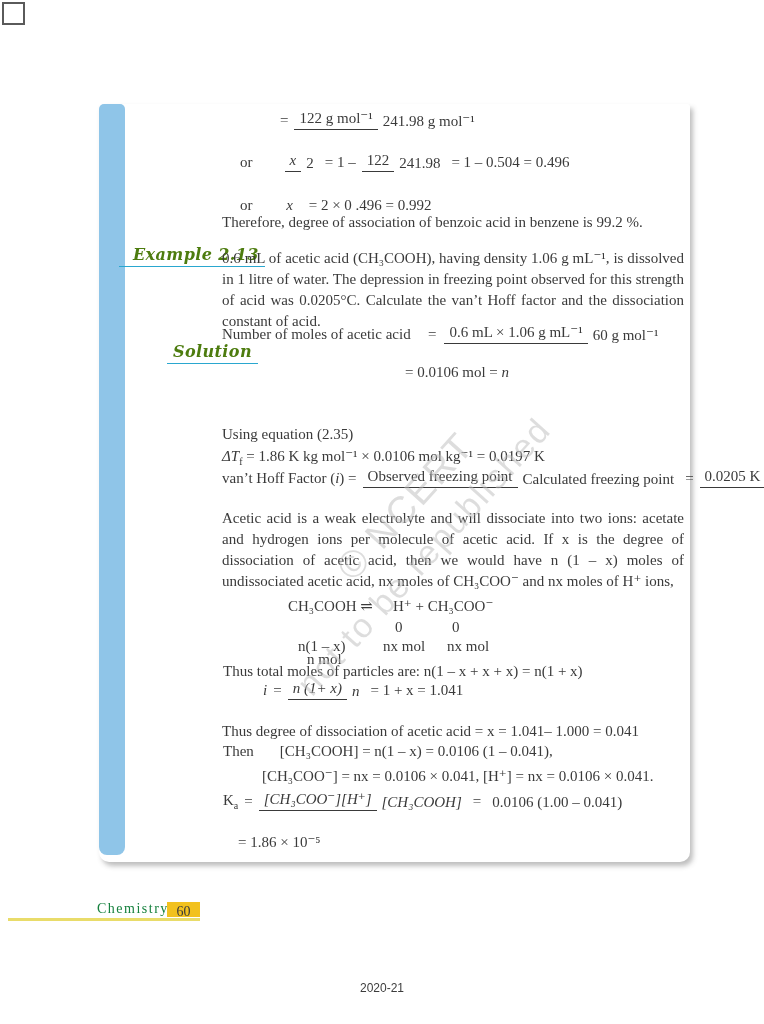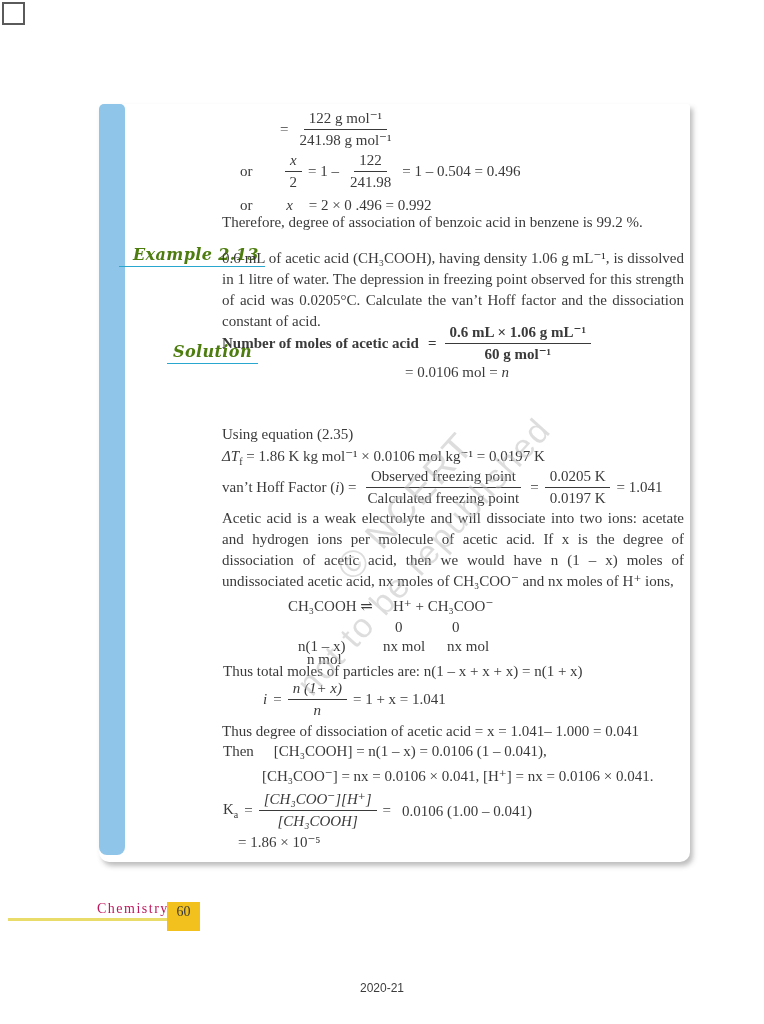--- a/index.html
+++ b/index.html
@@ -16,45 +16,45 @@
     background:#ffffff; border-radius:3px 3px 10px 10px;
     box-shadow:3px 4px 5px rgba(110,110,110,0.45);
   }
   .accent-bar {
     position:absolute; left:0; top:0; width:26px; height:751px;
     background:#8fc5e8; border-radius:5px 5px 8px 8px;
   }
   .line { position:absolute; white-space:nowrap; font-size:15px; line-height:18px; }
   .row  { position:absolute; display:flex; align-items:center; white-space:nowrap; font-size:15px; }
   .jus  { position:absolute; text-align:justify; font-size:15px; line-height:21px; }
-  .frac { display:inline-flex; flex-direction:column; align-items:center; text-align:center; line-height:17px; }
+  .frac { display:inline-flex; align-items:center; text-align:center; line-height:17px; }
   .frac > .fn { padding:0 5px 2px; border-bottom:1px solid #3a3a3a; }
   .frac > .fd { padding:2px 5px 0; }
   .v { font-style:italic; }
   sub { font-size:10px; }
-  .g6 { gap:6px; } .g8 { gap:8px; } .g10 { gap:20px; }
+  .g6 { gap:6px; } .g8 { gap:8px; } .g10 { gap:26px; }
   .ml26 { margin-left:26px; } .ml12 { margin-left:12px; } .ml30 { margin-left:30px; }
   .lead-moles { display:inline-block; width:198px; }
   .heading-label {
     position:absolute; font-family:"DejaVu Serif",serif; font-style:italic; font-weight:600;
     color:#4d7c0f; font-size:16px; letter-spacing:0.4px;
     border-bottom:1.6px solid #2aa7cf; padding:0 6px 2px 14px; white-space:nowrap;
   }
   .wm {
     position:absolute; color:#bdbdbd; opacity:0.5; white-space:nowrap; pointer-events:none;
     font-family:"Liberation Sans",sans-serif; transform:rotate(-48deg); letter-spacing:2px;
   }
   .wm1 { left:215px; top:381px; font-size:38px; }
   .wm2 { left:145px; top:433px; font-size:34px; }
   .footer-rule { position:absolute; left:8px; top:918px; width:192px; height:3px; background:#e9dc6a; }
   .footer-subject {
-    position:absolute; left:97px; top:901px; font-size:14px; letter-spacing:1.5px; color:#be185d;
+    position:absolute; left:97px; top:901px; font-size:14px; letter-spacing:1.5px; color:#15803d;
   }
   .footer-page {
-    position:absolute; left:167px; top:902px; width:33px; height:29px; background:#f2c11e;
+    position:absolute; left:167px; top:902px; width:33px; height:15px; background:#f2c11e;
     text-align:center; font-size:14px; line-height:19px; color:#3a3a3a;
   }
   .year {
     position:absolute; left:0; right:0; top:981px; text-align:center; font-size:12px; color:#3c3c3c;
     font-family:"Liberation Sans",sans-serif;
   }
 </style>
 </head>
 <body>
 
@@ -93,21 +93,21 @@
       <span class="ml12">= 2 × 0 .496 = 0.992</span>
     </div>
 
     <div class="line" style="left:123px; top:109px;">Therefore, degree of association of benzoic acid in benzene is 99.2 %.</div>
 
     <div class="heading-label" style="left:20px; top:141px;">Example 2.13</div>
     <div class="jus" style="left:123px; top:144px; width:462px;">0.6 mL of acetic acid (CH₃COOH), having density 1.06 g mL⁻¹, is dissolved in 1 litre of water. The depression in freezing point observed for this strength of acid was 0.0205°C. Calculate the van’t Hoff factor and the dissociation constant of acid.</div>
 
     <div class="heading-label" style="left:68px; top:229px; padding-left:6px;margin-top:9px;">Solution</div>
 
-    <div class="row g8" style="left:123px; top:220px;font-weight:bold;">
+    <div class="row g8" style="left:123px; top:220px;">
       <span class="lead-moles">Number of moles of acetic acid</span>
       <span>=</span>
       <span class="frac">
         <span class="fn">0.6 mL × 1.06 g mL⁻¹</span>
         <span class="fd">60 g mol⁻¹</span>
       </span>
     </div>
 
     <div class="line" style="left:306px; top:259px;">
       <span>= 0.0106 mol = </span><span class="v">n</span>

